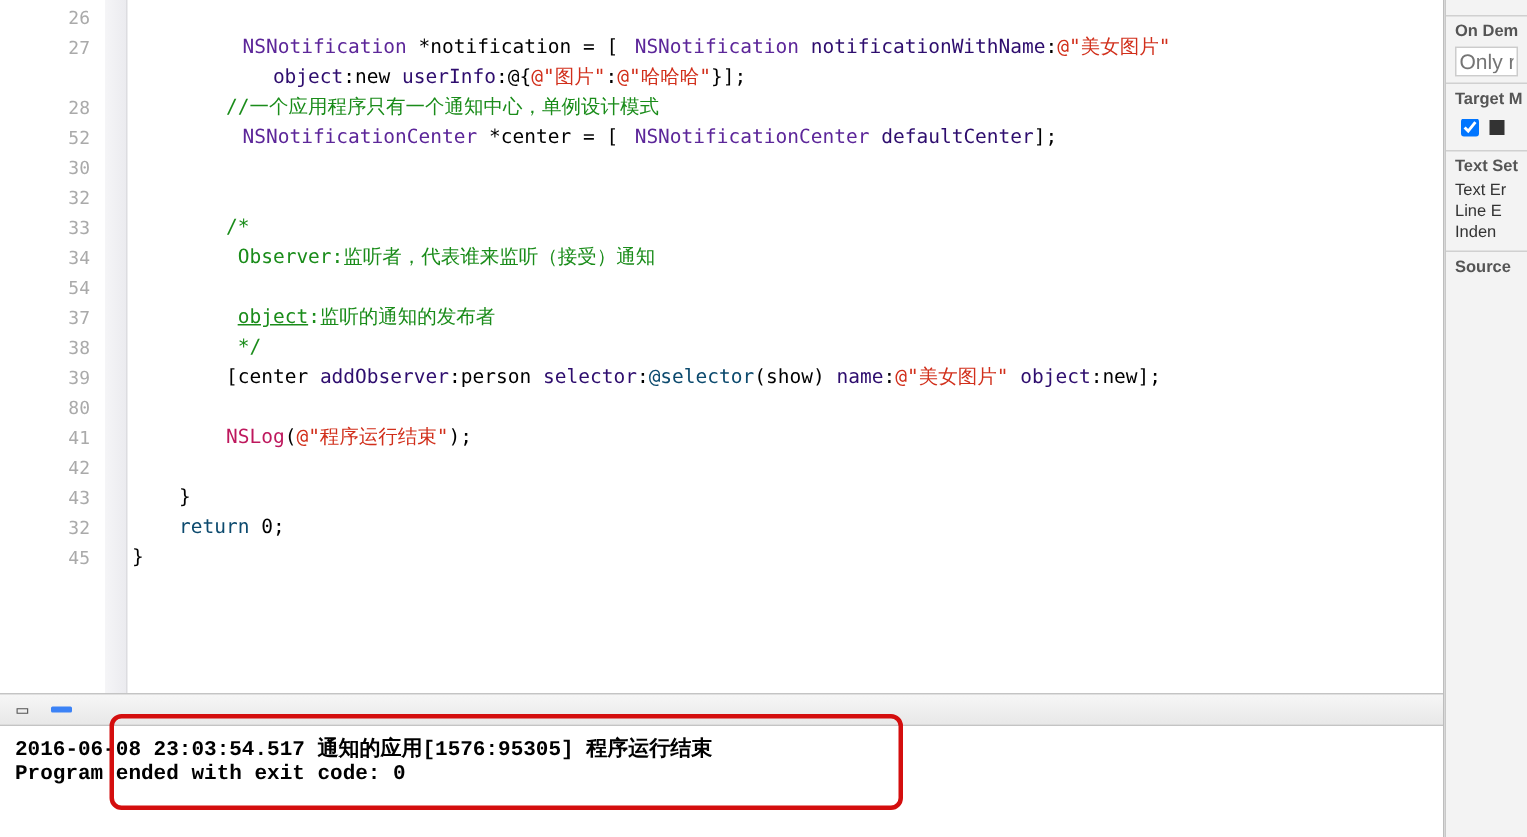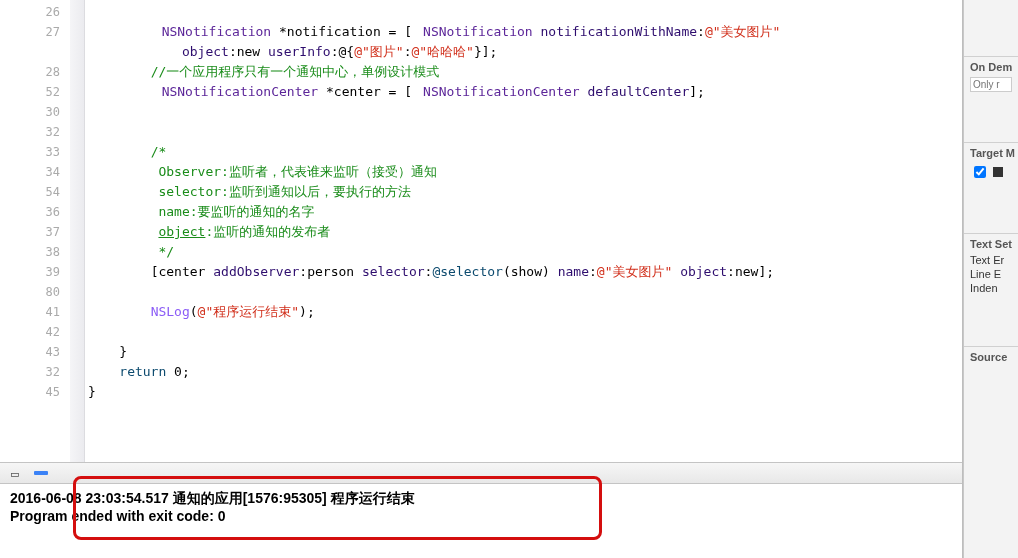--- a/index.html
+++ b/index.html
@@ -49,21 +49,21 @@
   box-sizing: border-box;
 }
 .code {
   padding-left: 4px;
   white-space: pre;
 }
 .c-comment { color: #1a8c1a; }
 .c-type    { color: #5c2699; padding-left: 11px; }
 .c-method  { color: #2e0d6e; }
 .c-string  { color: #d12f1b; }
-.c-func    { color: #8b5cf6; }
+.c-func    { color: #be185d; }
 .c-plain   { color: #000; }
 .c-preproc { color: #0c4a6e; }
 .c-underline { text-decoration: underline; text-decoration-style: solid; text-decoration-color: #1a8c1a; }
 
 .fold-strip {
   position: absolute;
   left: 70px;
   top: 0;
   bottom: 0;
   width: 14px;
@@ -81,21 +81,21 @@
   gap: 8px;
 }
 .tb-btn {
   width: 18px; height: 14px;
   display: inline-flex; align-items: center; justify-content: center;
 }
 .tb-icon1 { color:#555; }
 .tb-blue { width: 14px; height: 4px; background: #3b82f6; border-radius: 1px; }
 .console {
   height: 68px;
-  font-family: Liberation Sans, sans-serif;
+  font-family: Liberation Mono, monospace;
   font-size: 14px;
   font-weight: bold;
   padding: 6px 10px 0 10px;
   position: relative;
   border-radius: 20px;
 }
 .console-highlight {
   position: absolute;
   left: 73px;
   right: 360px;
@@ -111,33 +111,32 @@
   border-left: 1px solid #c8c8c8;
   font-family: -apple-system, Helvetica, Arial, sans-serif;
   font-size: 11px;
   color: #333;
   overflow: hidden;
   padding-top: 10px;
 }
 .rp-section {
   padding: 4px 6px;
   border-top: 1px solid #d0d0d0;
-  margin-top: 46px;
 }
 .rp-title {
   font-weight: bold;
   color: #555;
   font-size: 11px;
   margin-bottom: 4px;
   white-space: nowrap;
 }
 .rp-input {
   width: 100%;
   border: 1px solid #ccc;
-  font-size: 10px;
+  font-size: 14px;
   color: #aaa;
   padding: 1px 2px;
   box-sizing: border-box;
   background: #fff;
 }
 .rp-row {
   display: flex;
   align-items: center;
   gap: 4px;
   white-space: nowrap;
@@ -156,22 +155,21 @@
       <div class="code-lines" id="code-lines">
           <div class="line"><div class="lineno">26</div><div style="width: 14px; flex-shrink: 0;"></div></div>
           <div class="line"><div class="lineno">27</div><div style="width: 14px; flex-shrink: 0;"></div><div class="code"><span>        </span><span class="c-type">NSNotification</span><span> *notification = [</span><span class="c-type">NSNotification</span><span> </span><span class="c-method">notificationWithName</span><span>:</span><span class="c-string">@"美女图片"</span></div></div>
           <div class="line"><div class="lineno"></div><div style="width: 14px; flex-shrink: 0;"></div><div class="code"><span>            </span><span class="c-method">object</span><span>:new </span><span class="c-method">userInfo</span><span>:@{</span><span class="c-string">@"图片"</span><span>:</span><span class="c-string">@"哈哈哈"</span><span>}];</span></div></div>
           <div class="line"><div class="lineno">28</div><div style="width: 14px; flex-shrink: 0;"></div><div class="code"><span>        </span><span class="c-comment">//一个应用程序只有一个通知中心，单例设计模式</span></div></div>
           <div class="line"><div class="lineno">52</div><div style="width: 14px; flex-shrink: 0;"></div><div class="code"><span>        </span><span class="c-type">NSNotificationCenter</span><span> *center = [</span><span class="c-type">NSNotificationCenter</span><span> </span><span class="c-method">defaultCenter</span><span>];</span></div></div>
           <div class="line"><div class="lineno">30</div><div style="width: 14px; flex-shrink: 0;"></div><div class="code"><span>        </span></div></div>
           <div class="line"><div class="lineno">32</div><div style="width: 14px; flex-shrink: 0;"></div><div class="code"><span>        </span></div></div>
           <div class="line"><div class="lineno">33</div><div style="width: 14px; flex-shrink: 0;"></div><div class="code"><span>        </span><span class="c-comment">/*</span></div></div>
           <div class="line"><div class="lineno">34</div><div style="width: 14px; flex-shrink: 0;"></div><div class="code"><span>         </span><span class="c-comment">Observer:监听者，代表谁来监听（接受）通知</span></div></div>
-          <div class="line"><div class="lineno">54</div><div style="width: 14px; flex-shrink: 0;"></div><div class="code"><span>         </span><span class="c-comment">selector:监听到通知以后，要执行的方法</span></div></div>
-          <div class="line"><div class="lineno">36</div><div style="width: 14px; flex-shrink: 0;"></div><div class="code"><span>         </span><span class="c-comment">name:要监听的通知的名字</span></div></div>
+          <div class="line"><div class="lineno">54</div><div style="width: 14px; flex-shrink: 0;"></div><div class="code"><span>         </span></div></div>
           <div class="line"><div class="lineno">37</div><div style="width: 14px; flex-shrink: 0;"></div><div class="code"><span>         </span><span class="c-comment c-underline">object</span><span class="c-comment">:监听的通知的发布者</span></div></div>
           <div class="line"><div class="lineno">38</div><div style="width: 14px; flex-shrink: 0;"></div><div class="code"><span>         </span><span class="c-comment">*/</span></div></div>
           <div class="line"><div class="lineno">39</div><div style="width: 14px; flex-shrink: 0;"></div><div class="code"><span>        </span><span>[center </span><span class="c-method">addObserver</span><span>:person </span><span class="c-method">selector</span><span>:</span><span class="c-preproc">@selector</span><span>(show) </span><span class="c-method">name</span><span>:</span><span class="c-string">@"美女图片"</span><span> </span><span class="c-method">object</span><span>:new];</span></div></div>
           <div class="line"><div class="lineno">80</div><div style="width: 14px; flex-shrink: 0;"></div><div class="code"><span>        </span></div></div>
           <div class="line"><div class="lineno">41</div><div style="width: 14px; flex-shrink: 0;"></div><div class="code"><span>        </span><span class="c-func">NSLog</span><span>(</span><span class="c-string">@"程序运行结束"</span><span>);</span></div></div>
           <div class="line"><div class="lineno">42</div><div style="width: 14px; flex-shrink: 0;"></div><div class="code"><span>        </span></div></div>
           <div class="line"><div class="lineno">43</div><div style="width: 14px; flex-shrink: 0;"></div><div class="code"><span>    </span><span>}</span></div></div>
           <div class="line"><div class="lineno">32</div><div style="width: 14px; flex-shrink: 0;"></div><div class="code"><span>    </span><span class="c-preproc">return</span><span> </span><span class="c-plain">0</span><span>;</span></div></div>
           <div class="line"><div class="lineno">45</div><div style="width: 14px; flex-shrink: 0;"></div><div class="code"><span></span><span>}</span></div></div>
         </div>

